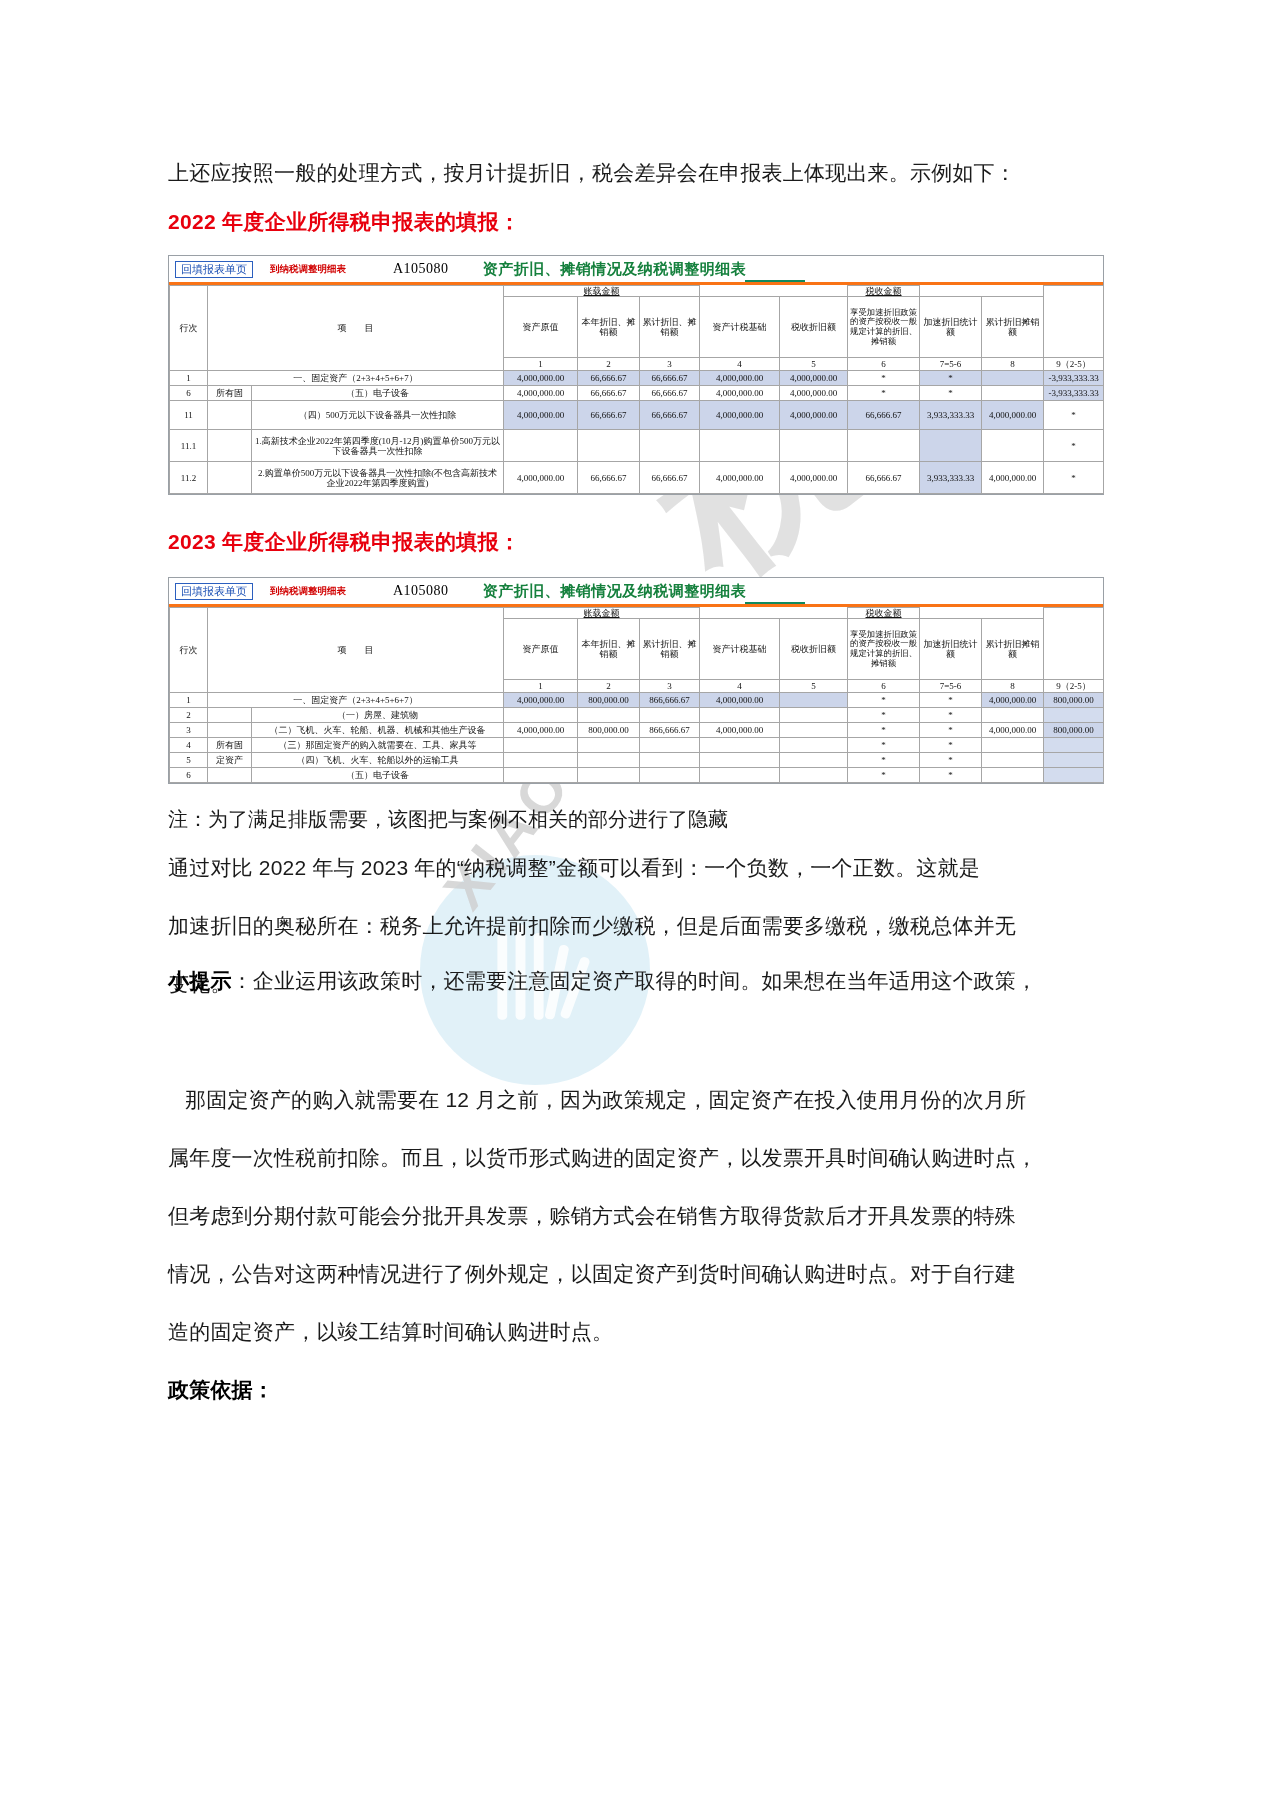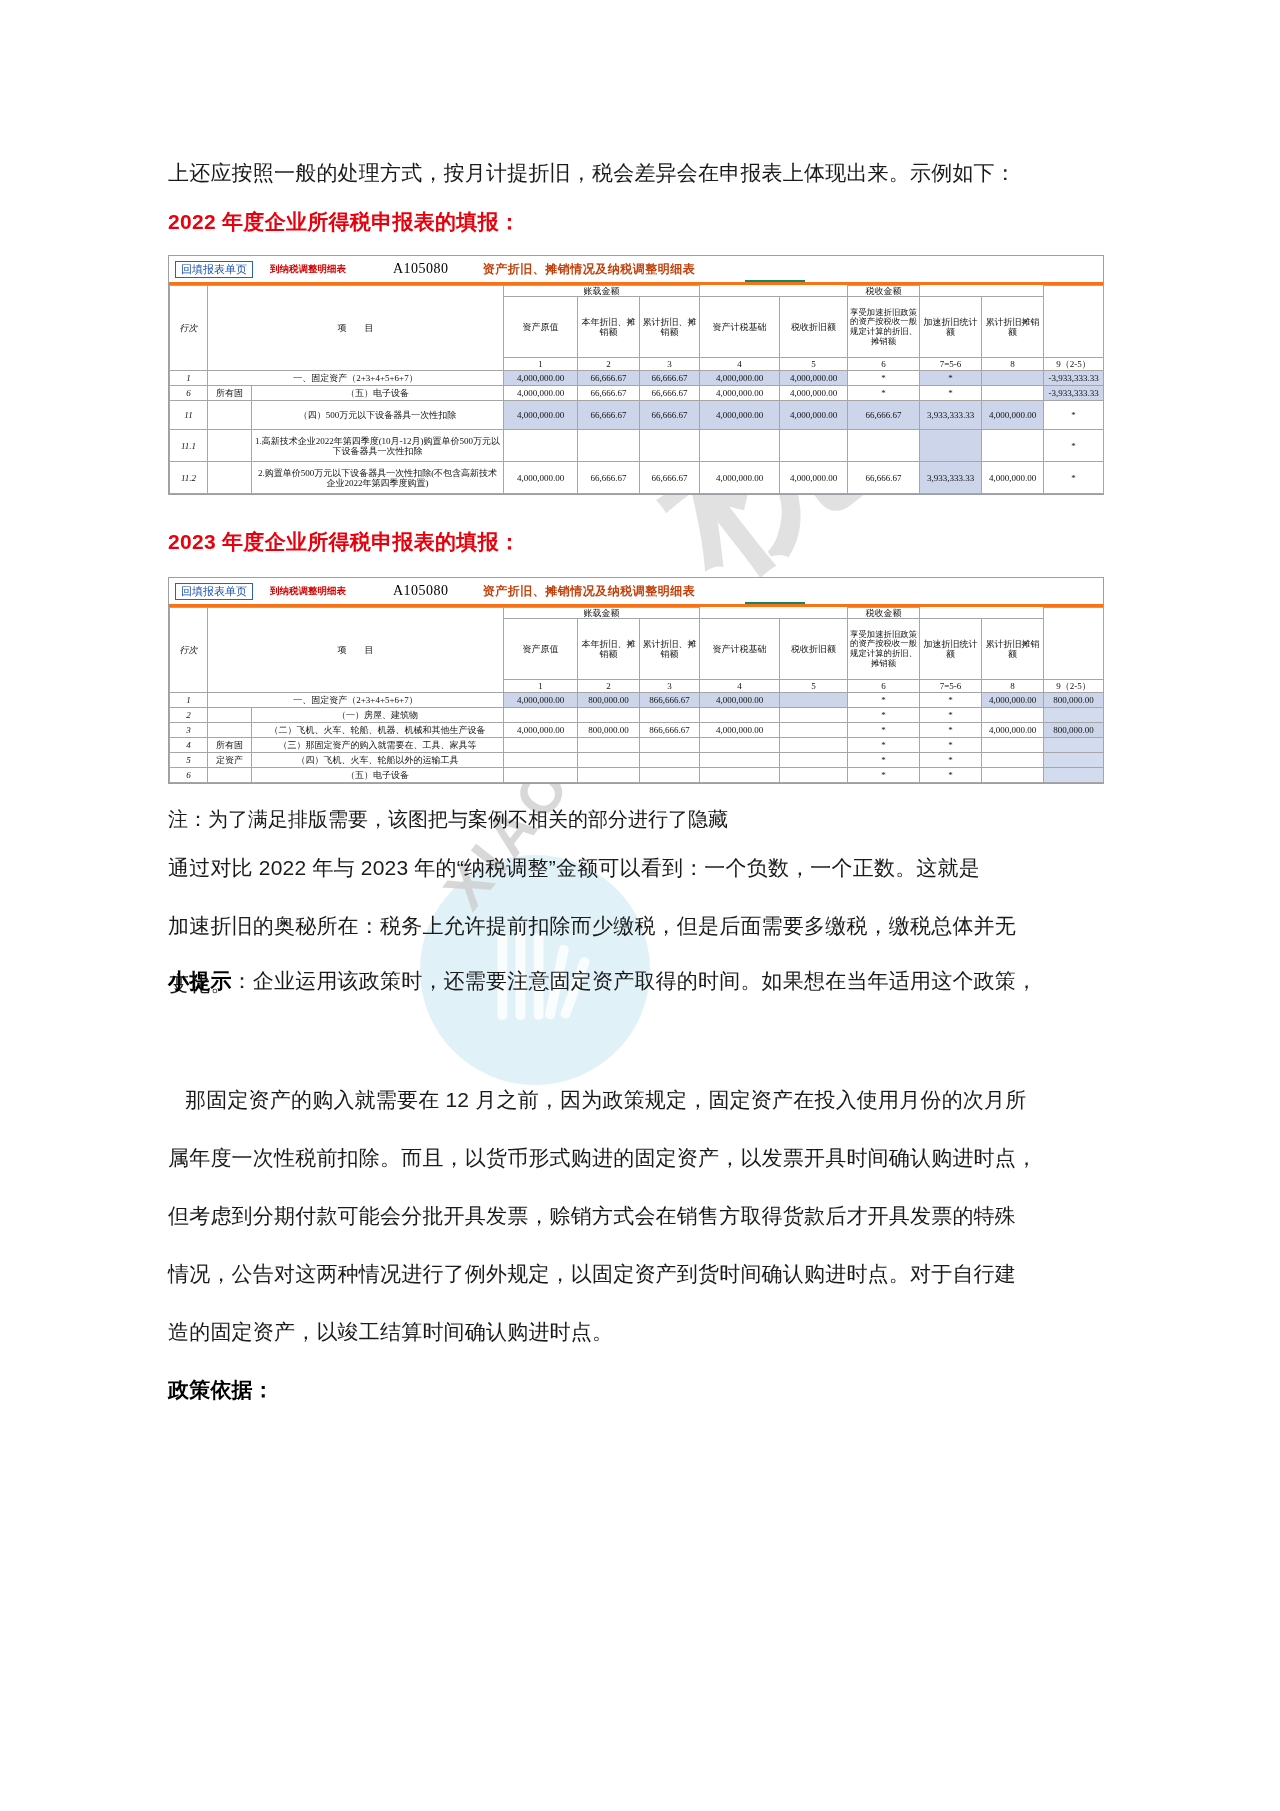--- a/index.html
+++ b/index.html
@@ -74,38 +74,38 @@
   .btn-red{
     margin-left:12px;border:1px solid #ffffff;color:#d10000;
     font-size:9.5px;padding:2px 4px;line-height:10px;background:#fff;
     font-family:"Liberation Sans",sans-serif;white-space:nowrap;font-weight:bold;
   }
   .form-code{
     margin-left:42px;font-size:14px;letter-spacing:.5px;color:#000;
     font-family:"Liberation Serif",serif;
   }
   .form-title{
-    margin-left:34px;font-size:12px;font-weight:bold;color:#c2410c;
+    margin-left:34px;font-size:15px;font-weight:bold;color:#15803d;
     font-family:"Liberation Serif",serif;letter-spacing:.5px;
   }
   .green-mark{
     position:absolute;height:2px;background:#0f8a5f;
   }
 
   table.grid{border-collapse:collapse;width:100%;table-layout:fixed;}
   table.grid td,table.grid th{
     border:1px solid #a6a6a6;padding:0 2px;
     font-size:9px;color:#111;text-align:center;vertical-align:middle;
     font-weight:normal;font-family:"Liberation Serif","DejaVu Serif",serif;
     line-height:10px;overflow:hidden;
   }
-  td.grp{font-size:9px;}
+  td.grp{font-size:9px;text-decoration:underline;}
   td.hd{font-size:9px;line-height:10.5px;}
   td.num{font-size:9px;text-align:right;padding-right:4px;}
-  td.idx{font-size:9px;font-style:italic;}
+  td.idx{font-size:9px;}
   td.itm{text-align:left;padding-left:6px;font-size:9.5px;}
   td.itm2{text-align:left;padding-left:4px;font-size:9px;line-height:11px;}
   .fill{background:#ccd5ea;}
   .fill2{background:#d3dcee;}
   .rowline-green{border-top:1px solid #4fb58b !important;}
   .star{font-size:10px;}
 </style>
 </head>
 <body>
 

